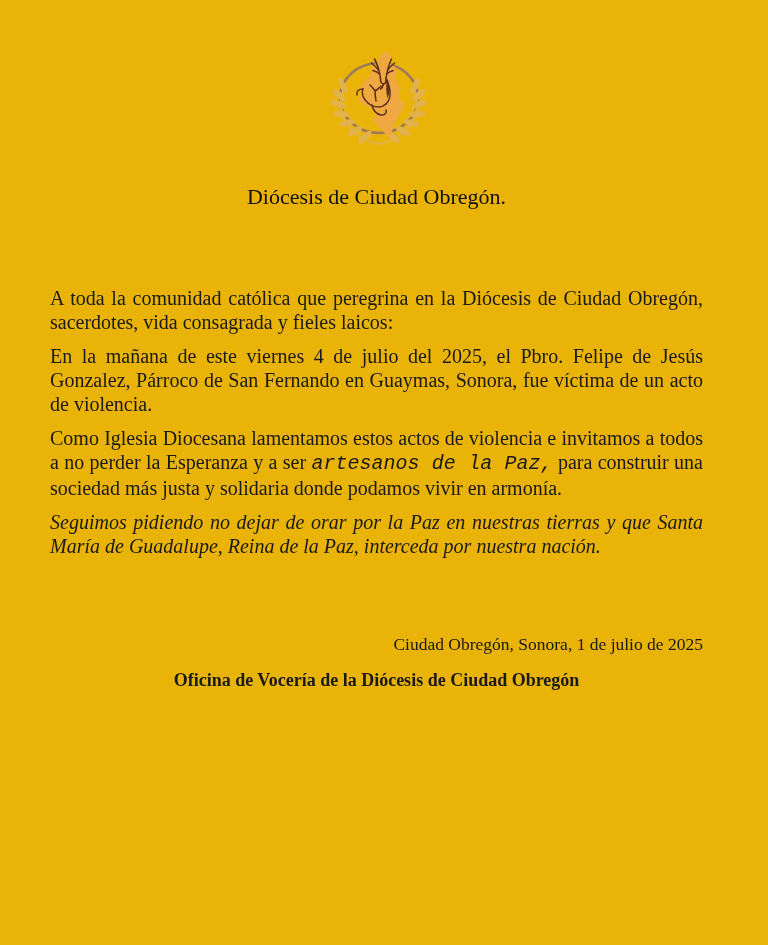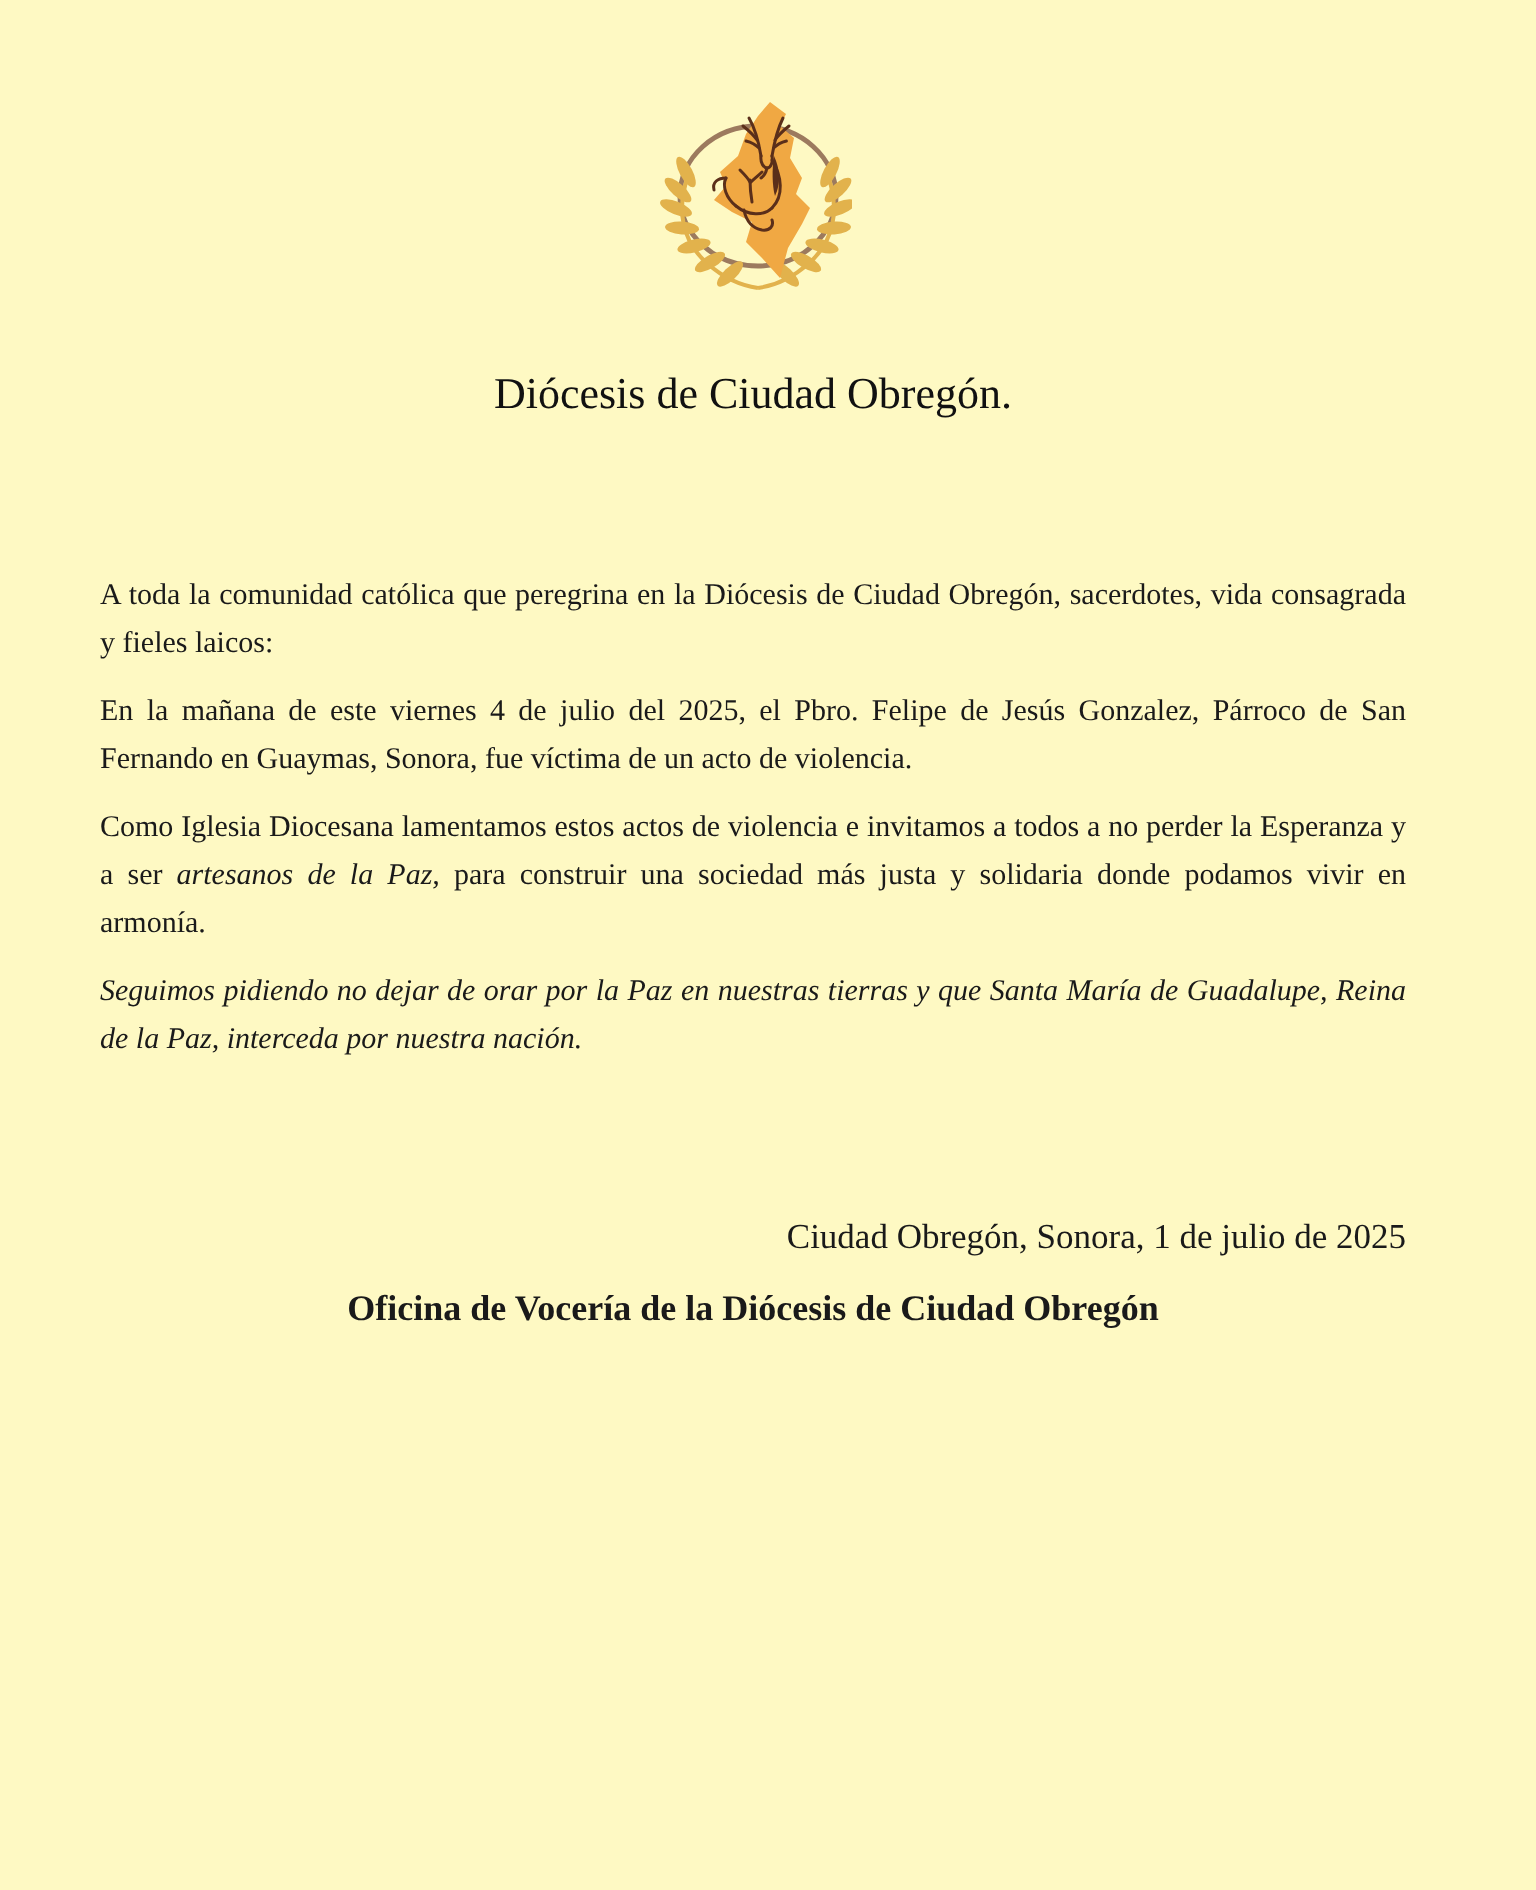--- a/index.html
+++ b/index.html
@@ -4,21 +4,21 @@
 <style>
   html, body {
     margin: 0;
     padding: 0;
     background: #ffffff;
   }
   .page {
     position: relative;
     width: 768px;
     height: 945px;
-    background: #fef9c3;
+    background: #eab308;
     font-family: "Liberation Serif", "DejaVu Serif", serif;
     color: #1a1a1a;
     box-sizing: border-box;
     padding: 48px 65px 0 50px;
     overflow: hidden;
   }
   .content {
     width: 653px;
     margin: 0 auto;
   }
@@ -33,30 +33,31 @@
   .doc-title {
     margin: 36px 0 0 0;
     text-align: center;
     font-size: 22px;
     font-weight: 400;
     line-height: 1.2;
     color: #111111;
   }
   .letter-body {
     margin-top: 76px;
-    font-size: 15px;
+    font-size: 20px;
     line-height: 24px;
     text-align: justify;
   }
   .letter-body p {
     margin: 0 0 10px 0;
   }
   .letter-body p:last-child { margin-bottom: 2px; font-style: italic; }
   .letter-body em {
     font-style: italic;
+    font-family: Liberation Mono, monospace;
   }
   .dateline {
     margin-top: 74px;
     font-size: 17.5px;
     text-align: right;
     line-height: 24px;
   }
   .closing {
     margin-top: 84px;
     text-align: center;

